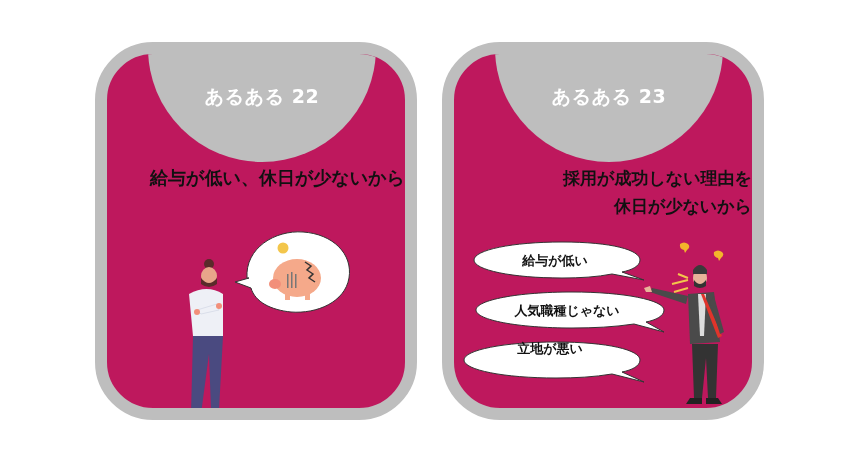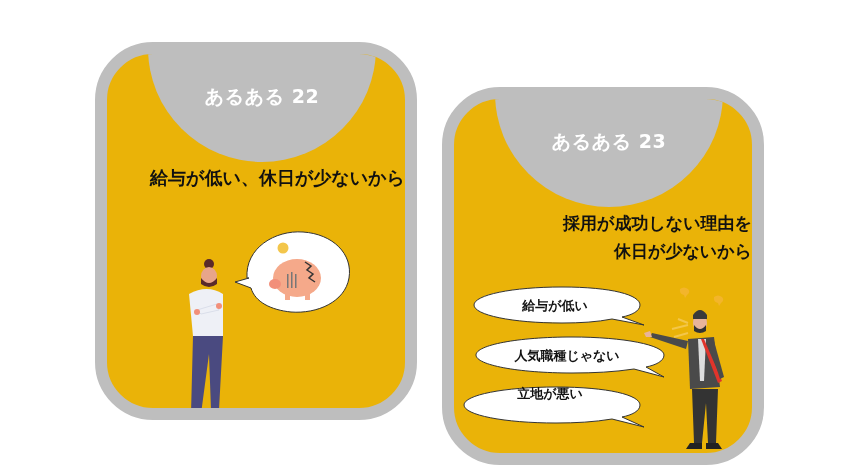--- a/index.html
+++ b/index.html
@@ -1,21 +1,21 @@
 <!DOCTYPE html>
 <html><head>
 <meta charset="utf-8">
 <style>
   html, body { margin: 0; padding: 0; background: #ffffff; }
   body { width: 849px; height: 469px; position: relative; overflow: hidden;
          font-family: "DejaVu Sans", "Liberation Sans", sans-serif; }
   .card { position: absolute; top: 42px; width: 298px; height: 354px;
-          border: 12px solid #bebebe; border-radius: 58px; background: #eab308; overflow: hidden; }
+          border: 12px solid #bebebe; border-radius: 58px; background: #be185d; overflow: hidden; }
   .card.c1 { left: 95px; }
-  .card.c2 { left: 442px; margin-top: 45px; }
+  .card.c2 { left: 442px; }
   .cap { position: absolute; top: -12px; left: 41px; width: 228px; height: 120px;
          background: #bebebe; border-radius: 0 0 114px 114px; }
   .cap span { position: absolute; left: 0; right: 0; top: 42px; text-align: center;
               color: #ffffff; font-weight: bold; font-size: 19px; letter-spacing: 0.5px; }
   .headline { position: absolute; left: 0; right: 0; top: 110px; text-align: right;
               font-weight: bold; font-size: 18px; line-height: 28px; color: #111; }
   .c2 .headline { font-size: 17px; }
   .fig { position: absolute; }
   .bubble { position: absolute; }
   .bubble-text { position: absolute; left: 0; right: 0; text-align: center;

